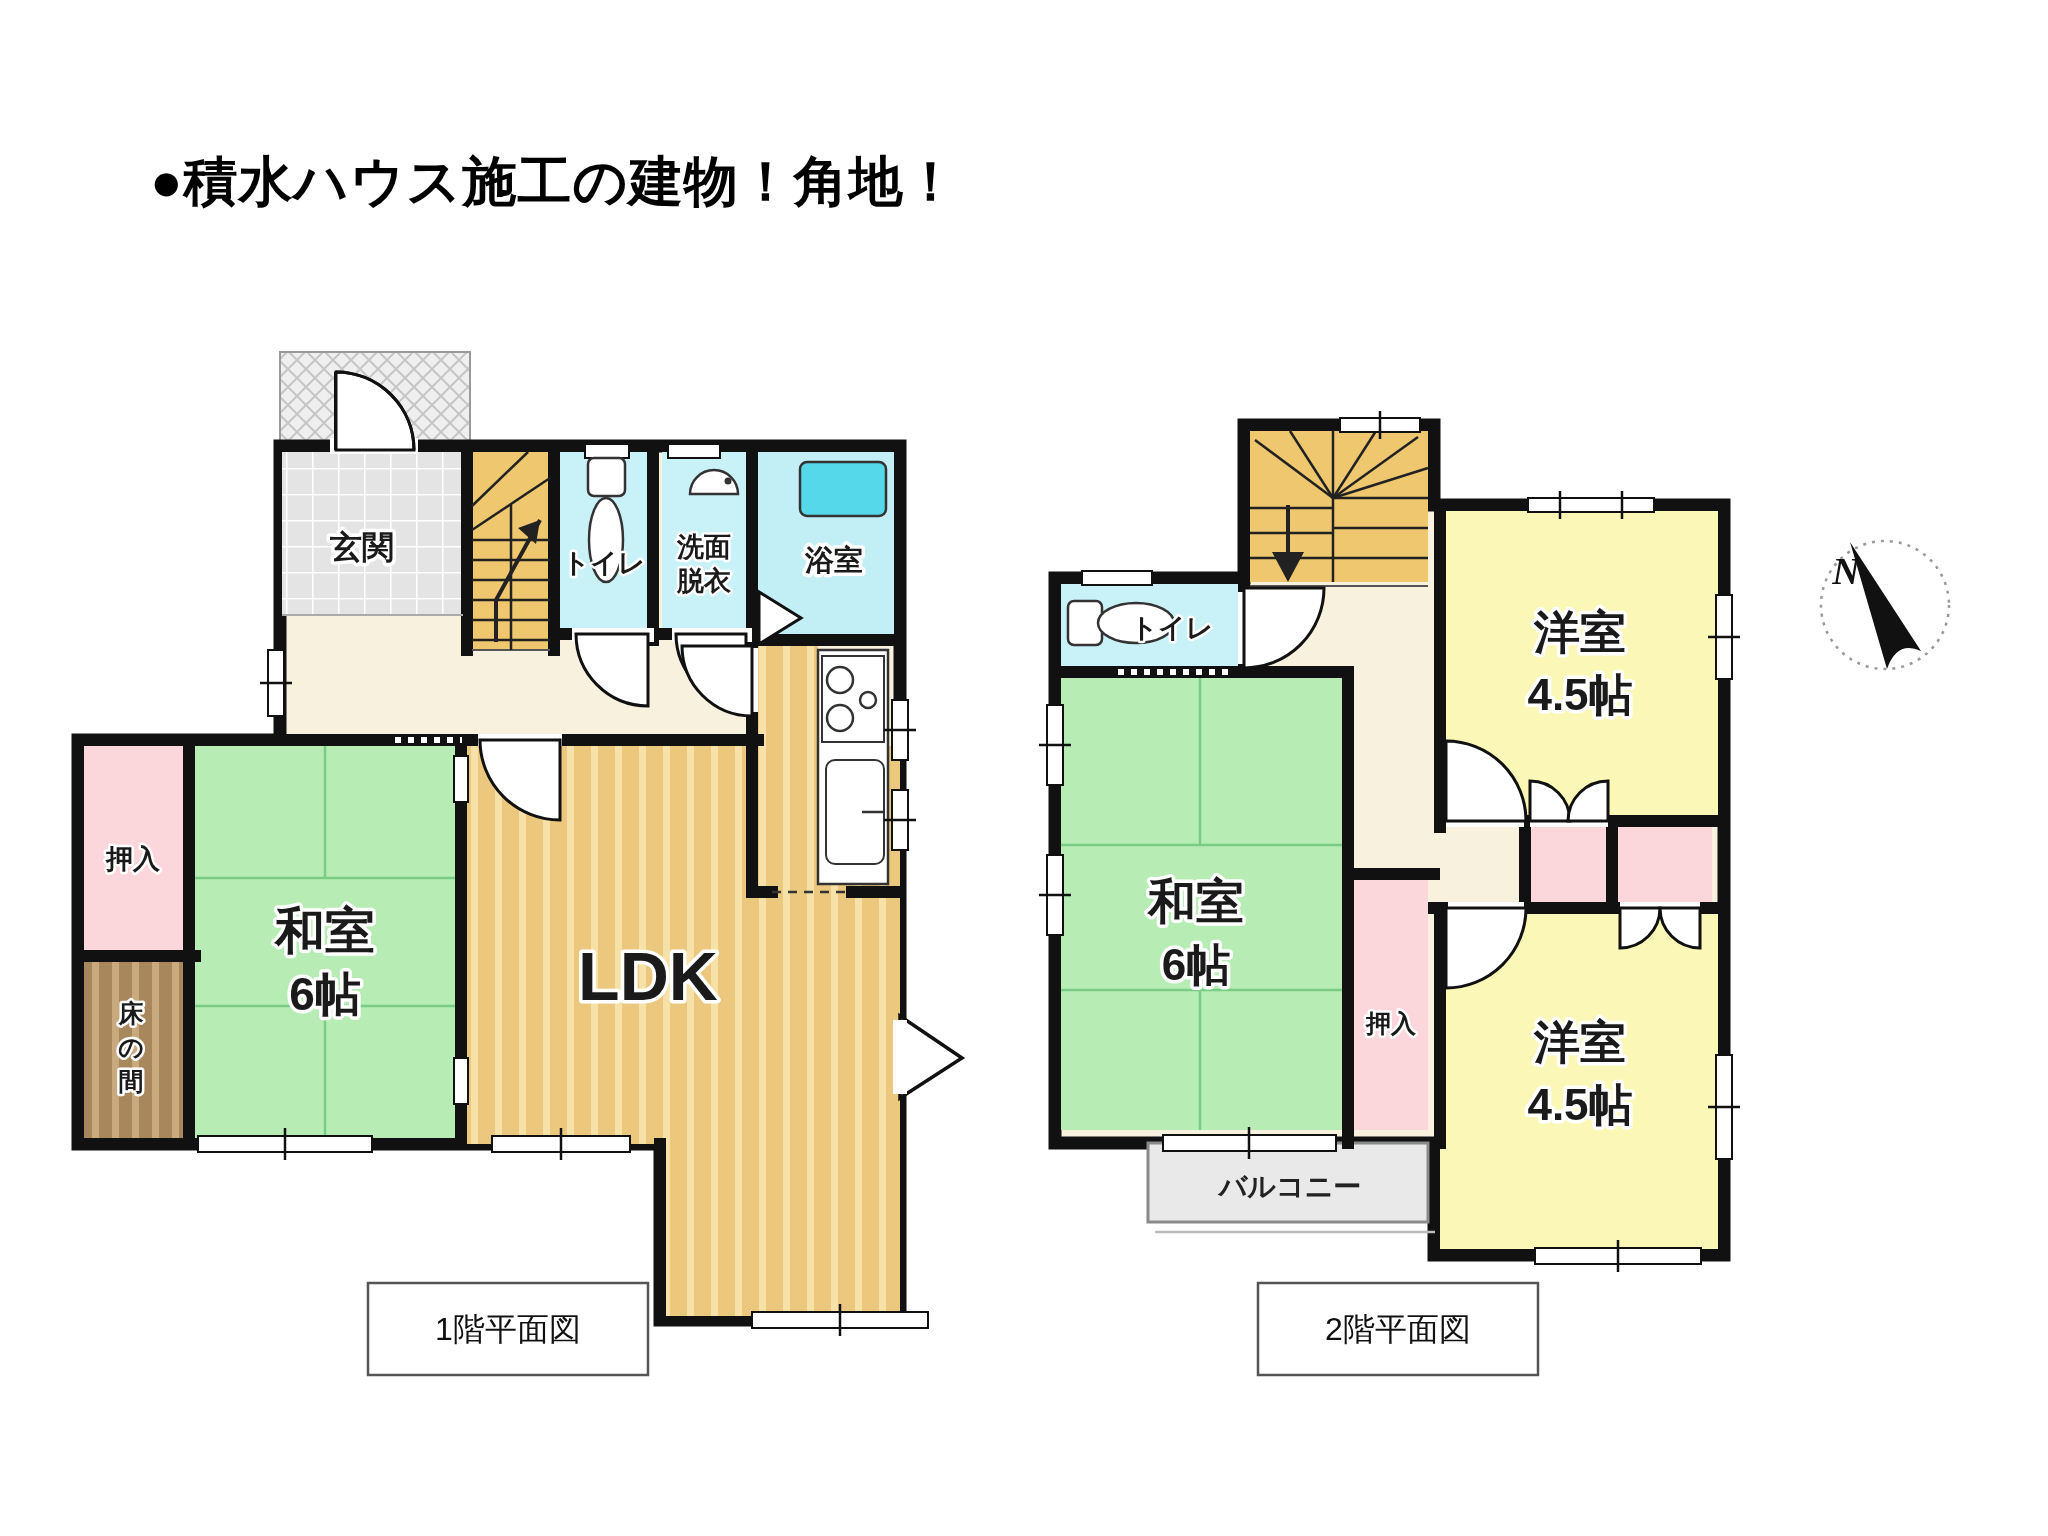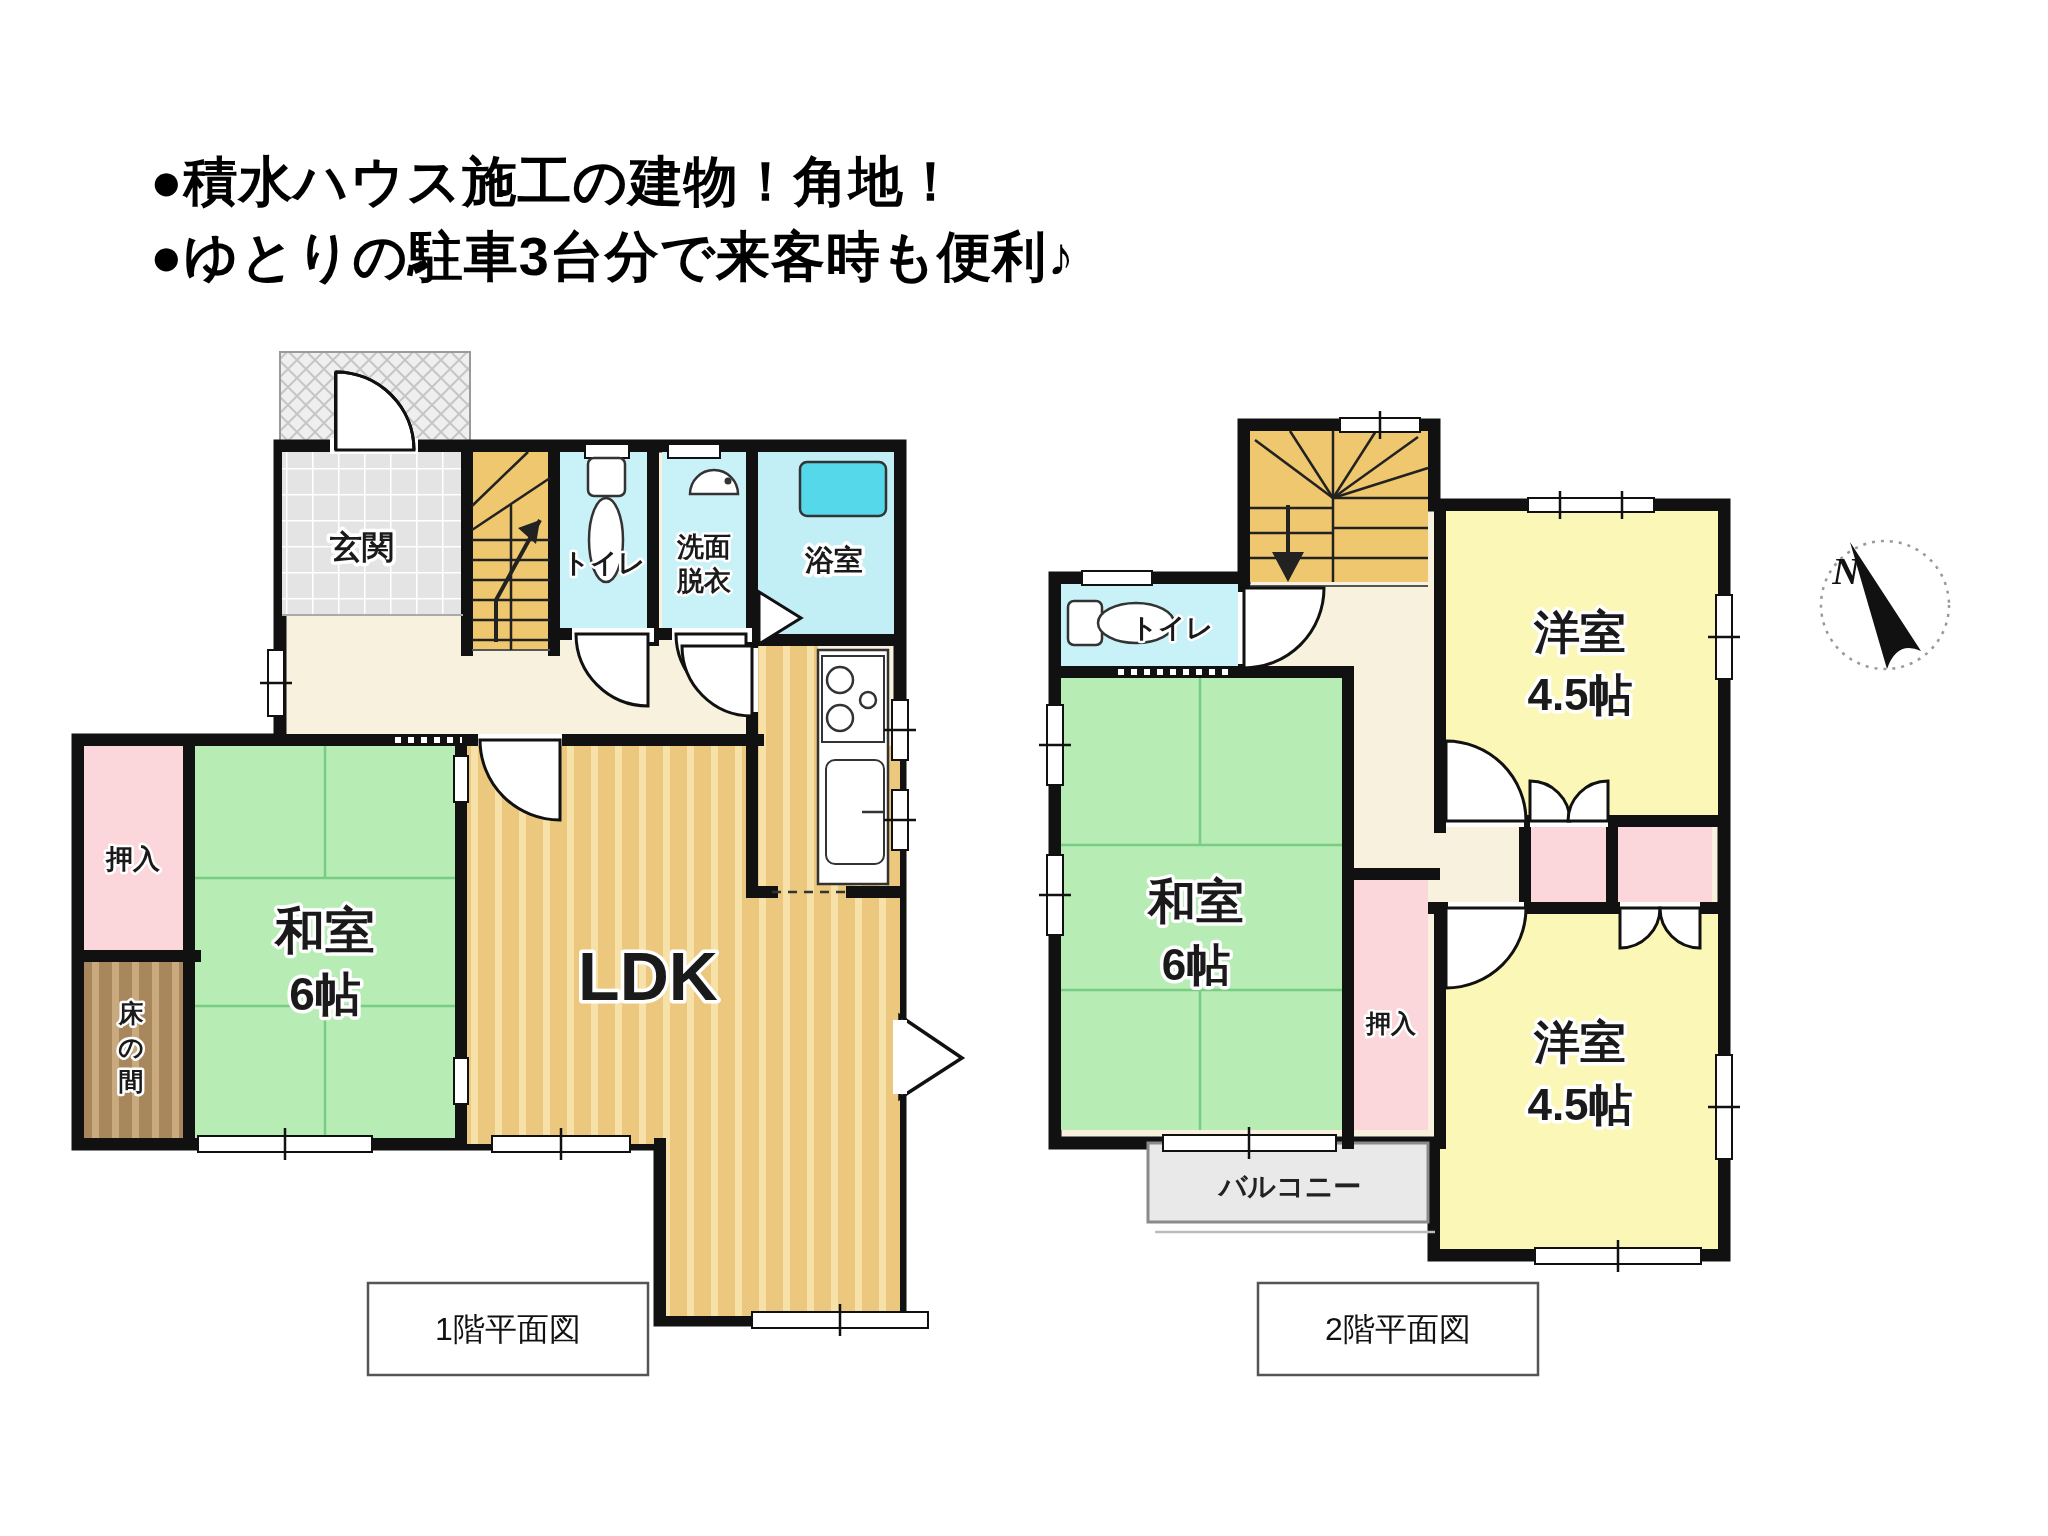--- a/index.html
+++ b/index.html
@@ -22,21 +22,20 @@
   .gap{fill:#ffffff;stroke:none;}
   .fixture{fill:#ffffff;stroke:#333;stroke-width:2.5;}
 </style>
 </head>
 <body>
 
 <div class="page">
 
   <div class="header">
     <div>●積水ハウス施工の建物！角地！</div>
-    <div>●ゆとりの駐車3台分で来客時も便利♪</div>
   </div>
 
   <svg width="2048" height="1536" viewBox="0 0 2048 1536">
     <defs>
       <pattern id="hatch" width="18" height="18" patternUnits="userSpaceOnUse">
         <rect width="18" height="18" fill="#EFEFEF"></rect>
         <path d="M0,9 L9,0 M9,18 L18,9 M0,9 L9,18 M9,0 L18,9" stroke="#C6C6C6" stroke-width="2" fill="none"></path>
       </pattern>
       <pattern id="tile" width="26" height="26" patternUnits="userSpaceOnUse">
         <rect width="26" height="26" fill="#E4E4E4"></rect>

